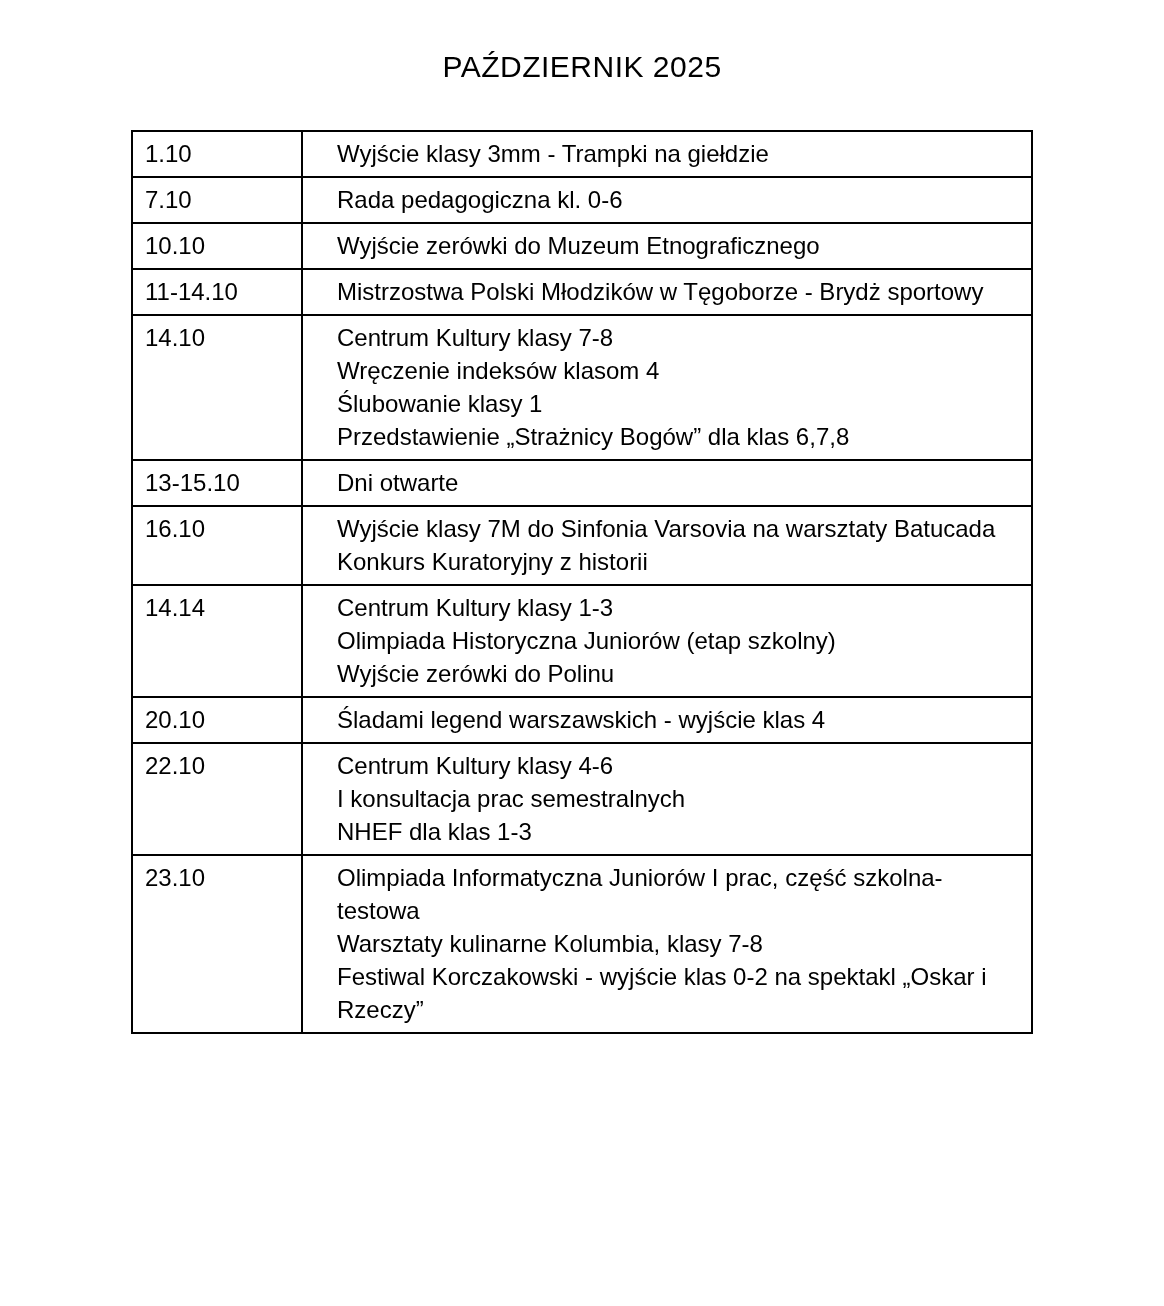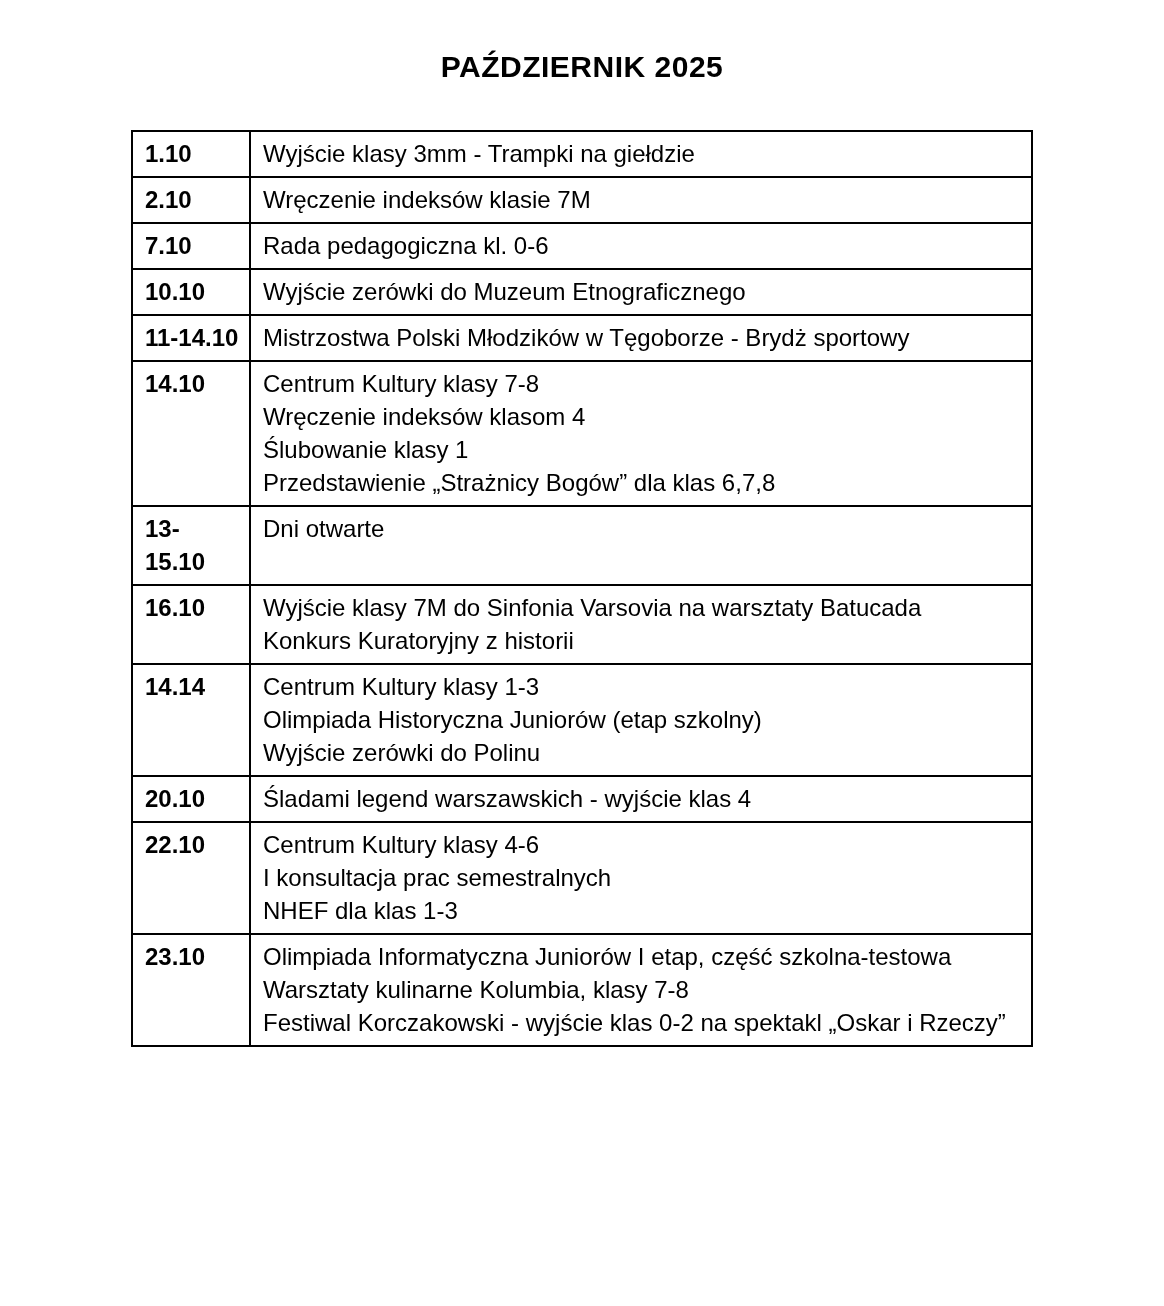--- a/index.html
+++ b/index.html
@@ -13,65 +13,60 @@
     height: 1306px;
     font-family: "Liberation Sans", "DejaVu Sans", sans-serif;
     color: #000000;
     overflow: hidden;
   }
   .page-title {
     margin: 0;
     padding-top: 50px;
     text-align: center;
     font-size: 30px;
-    font-weight: bold;
+    font-weight: normal;
     letter-spacing: 0.5px;
     line-height: 34px;
   }
   table.events-table {
     margin: 46px auto 0 auto;
     width: 902px;
     border-collapse: collapse;
     table-layout: fixed;
   }
   table.events-table td {
     border: 2px solid #000000;
     vertical-align: top;
     padding: 5px 10px 6px 12px;
     font-size: 24px;
     line-height: 33px;
   }
   td.date-cell {
-    width: 118px;
-    font-weight: bold;
+    width: 170px;
+    font-weight: normal;
   }
   td.events-cell .event-line {
     white-space: normal;
+    margin-left: 22px;
   }
 </style>
 </head>
 <body>
 
 <h1 class="page-title">PAŹDZIERNIK 2025</h1>
 
 <table class="events-table">
   <tbody>
   <tr>
     <td class="date-cell">1.10</td>
     <td class="events-cell">
           <div class="event-line">Wyjście klasy 3mm - Trampki na giełdzie</div>
         </td>
   </tr>
 
-  <tr>
-    <td class="date-cell">2.10</td>
-    <td class="events-cell">
-          <div class="event-line">Wręczenie indeksów klasie 7M</div>
-        </td>
-  </tr>
 
 
 
   <tr>
     <td class="date-cell">7.10</td>
     <td class="events-cell">
           <div class="event-line">Rada pedagogiczna kl. 0-6</div>
         </td>
   </tr>
 
@@ -137,19 +132,19 @@
     <td class="events-cell">
           <div class="event-line">Centrum Kultury klasy 4-6</div>
           <div class="event-line">I konsultacja prac semestralnych</div>
           <div class="event-line">NHEF dla klas 1-3</div>
         </td>
   </tr>
 
   <tr>
     <td class="date-cell">23.10</td>
     <td class="events-cell">
-          <div class="event-line">Olimpiada Informatyczna Juniorów I etap, część szkolna-testowa</div>
+          <div class="event-line">Olimpiada Informatyczna Juniorów I prac, część szkolna-testowa</div>
           <div class="event-line">Warsztaty kulinarne Kolumbia, klasy 7-8</div>
           <div class="event-line">Festiwal Korczakowski - wyjście klas 0-2 na spektakl „Oskar i Rzeczy”</div>
         </td>
   </tr>
 </tbody>
 </table>
 
 </body></html>

